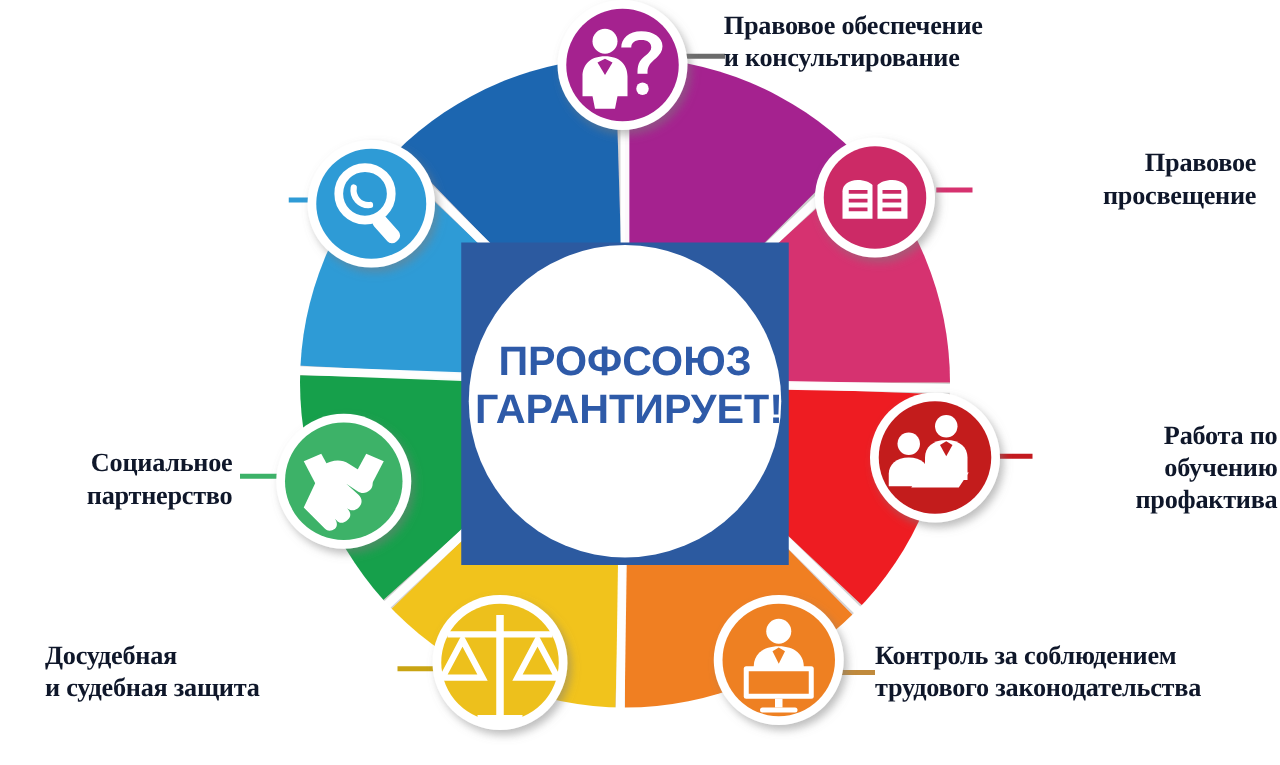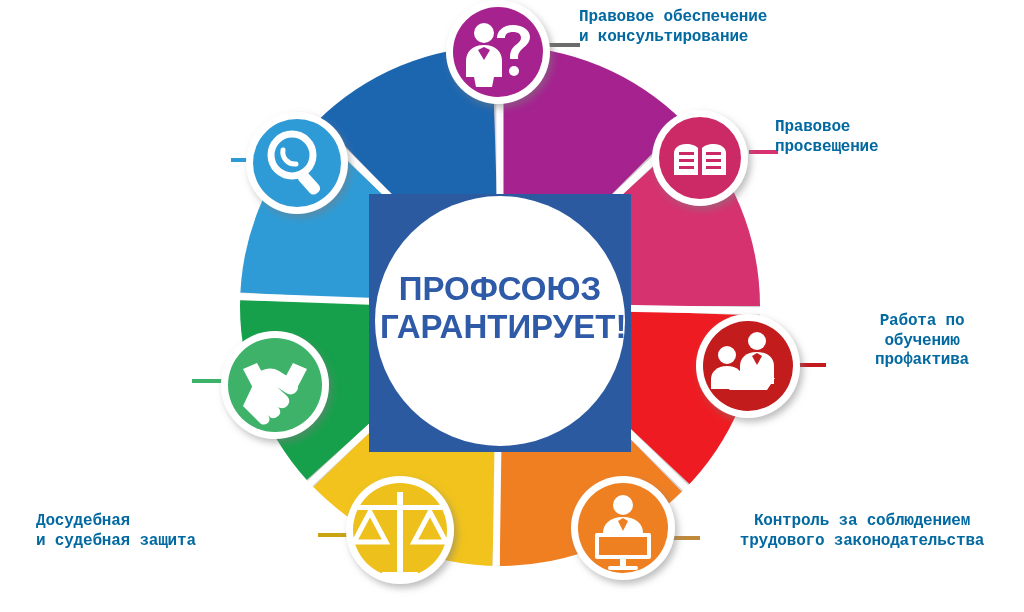--- a/index.html
+++ b/index.html
@@ -17,36 +17,36 @@
   }
   #wheel {
     position: absolute;
     left: 0;
     top: 0;
     width: 1024px;
     height: 612px;
   }
   .label {
     position: absolute;
-    color: #0369a1;
-    font-family: Liberation Mono, monospace;
+    color: #0f172a;
+    font-family: Liberation Serif, serif;
     font-weight: bold;
-    font-size: 16px;
+    font-size: 21px;
     line-height: 1.22;
     white-space: pre-line;
     letter-spacing: -0.2px;
   }
   .label.right { text-align: left; }
   .label.left  { text-align: right; }
 
   
   #lbl-legal-support      { left: 579px; top: 8px;   width: 300px; text-align: left; }
-  #lbl-legal-education    { left: 775px; top: 118px; width: 230px; text-align: left; }
-  #lbl-training           { left: 822px; top: 312px; width: 200px; text-align: center; }
-  #lbl-control            { left: 700px; top: 512px; width: 324px; text-align: center; }
+  #lbl-legal-education    { left: 775px; top: 118px; width: 230px; text-align: right; }
+  #lbl-training           { left: 822px; top: 336px; width: 200px; text-align: right; }
+  #lbl-control            { left: 700px; top: 512px; width: 324px; text-align: left; }
   #lbl-defense           { left:  36px; top: 512px; width: 282px; text-align: left; }
   #lbl-partnership        { left:  10px; top: 358px; width: 176px; text-align: right; }
   #lbl-expertise          { left:  12px; top: 118px; width: 212px; text-align: right; }
 
   .center-text {
     position: absolute;
     left: 380px;
     top: 270px;
     width: 240px;
     text-align: center;
@@ -221,18 +221,20 @@
   <div class="label right" id="lbl-training">Работа по
 обучению
 профактива</div>
 
   <div class="label right" id="lbl-control">Контроль за соблюдением
 трудового законодательства</div>
 
   <div class="label left" id="lbl-defense">Досудебная
 и судебная защита</div>
 
+  <div class="label left" id="lbl-partnership">Социальное
+партнерство</div>
 
 
   <div class="center-text">ПРОФСОЮЗ
 ГАРАНТИРУЕТ!</div>
 
 </div>
 
 </body></html>

